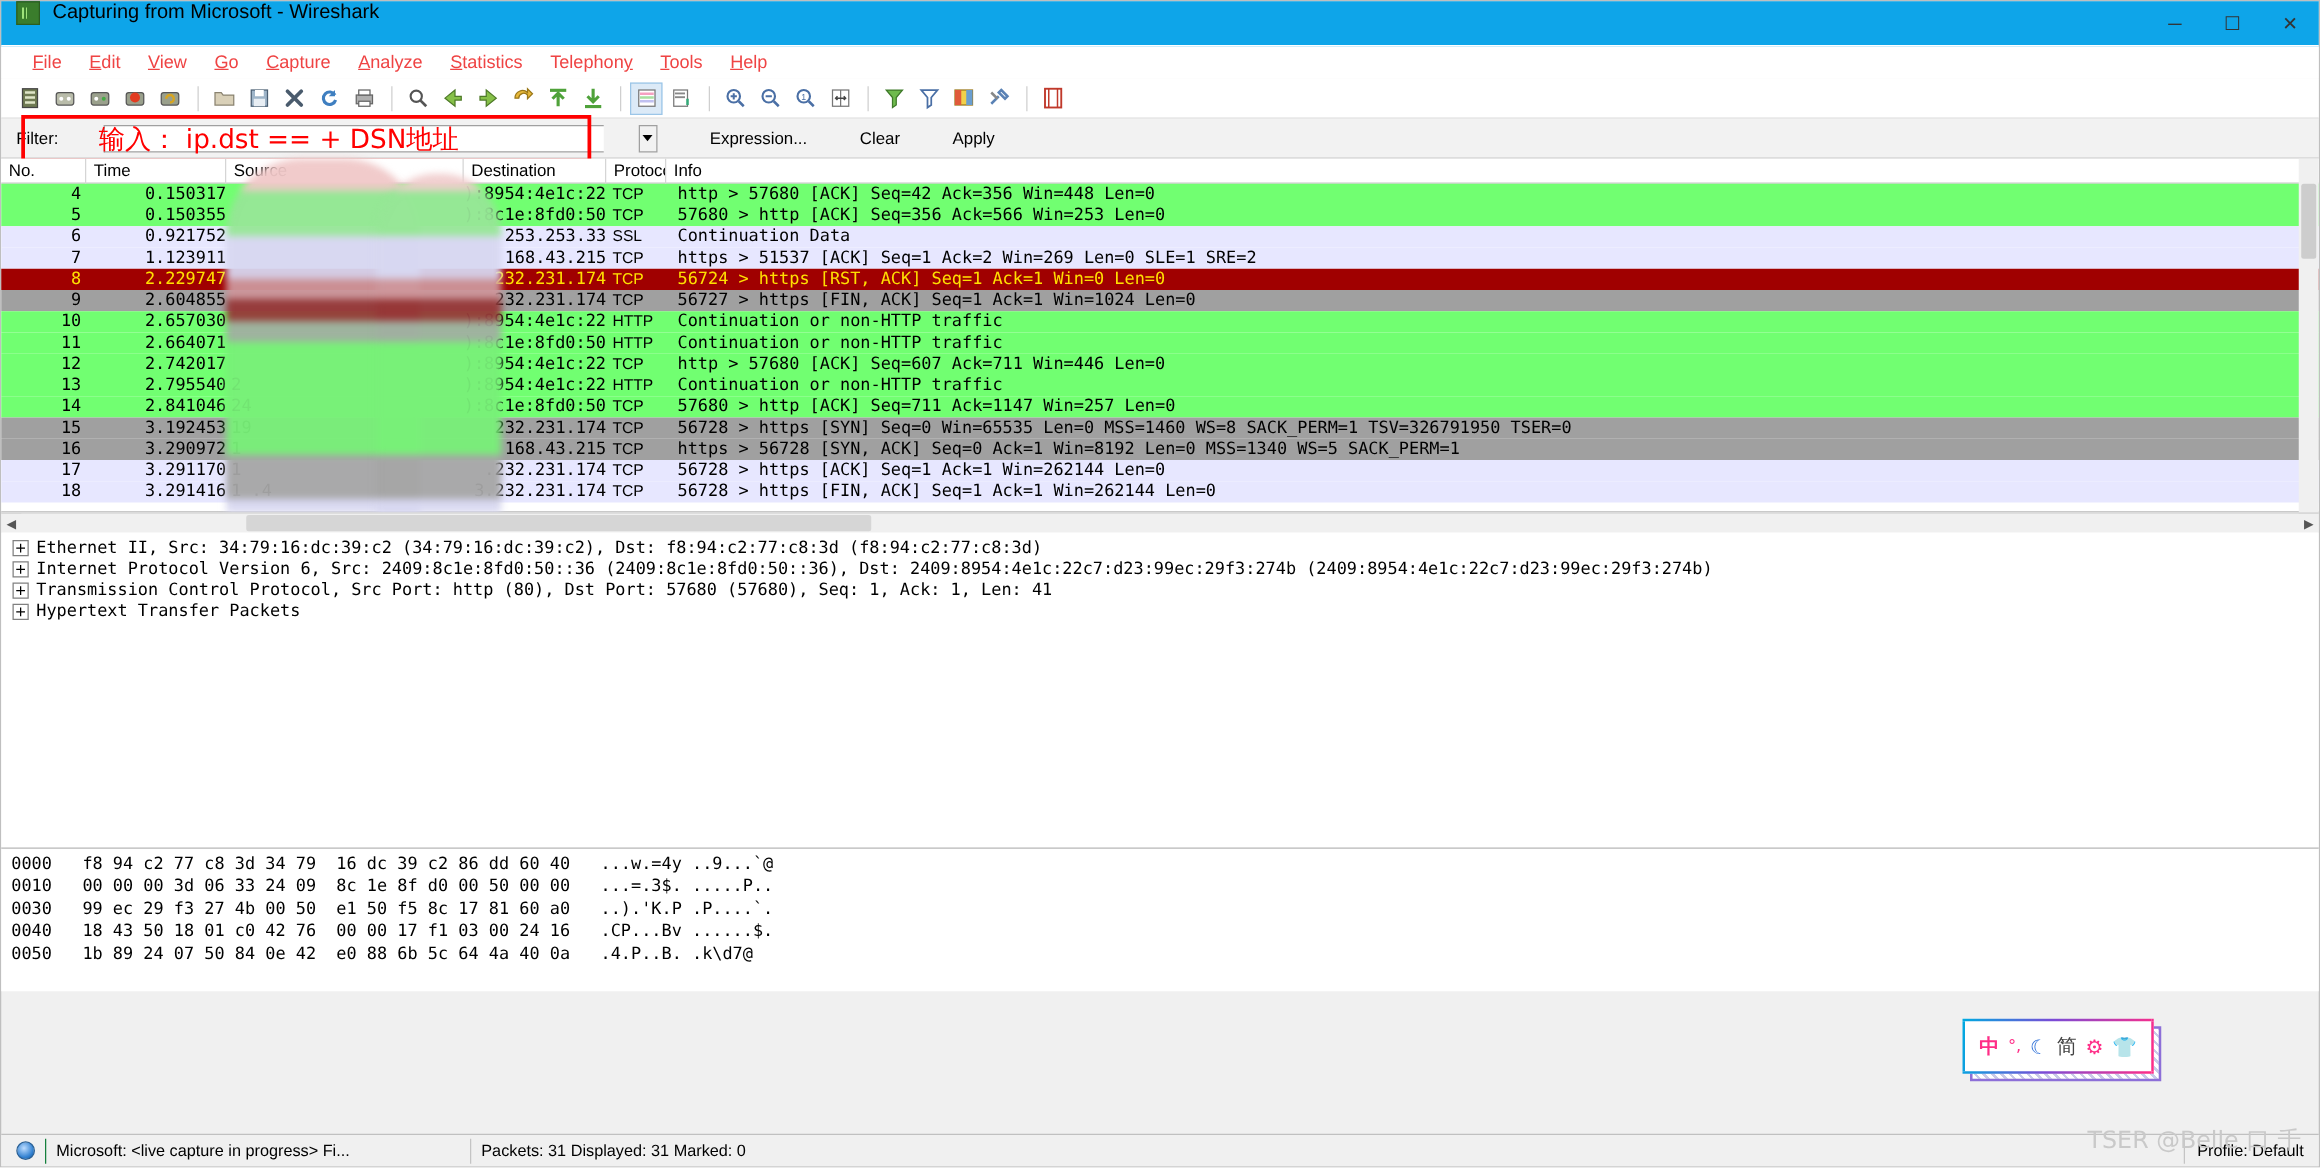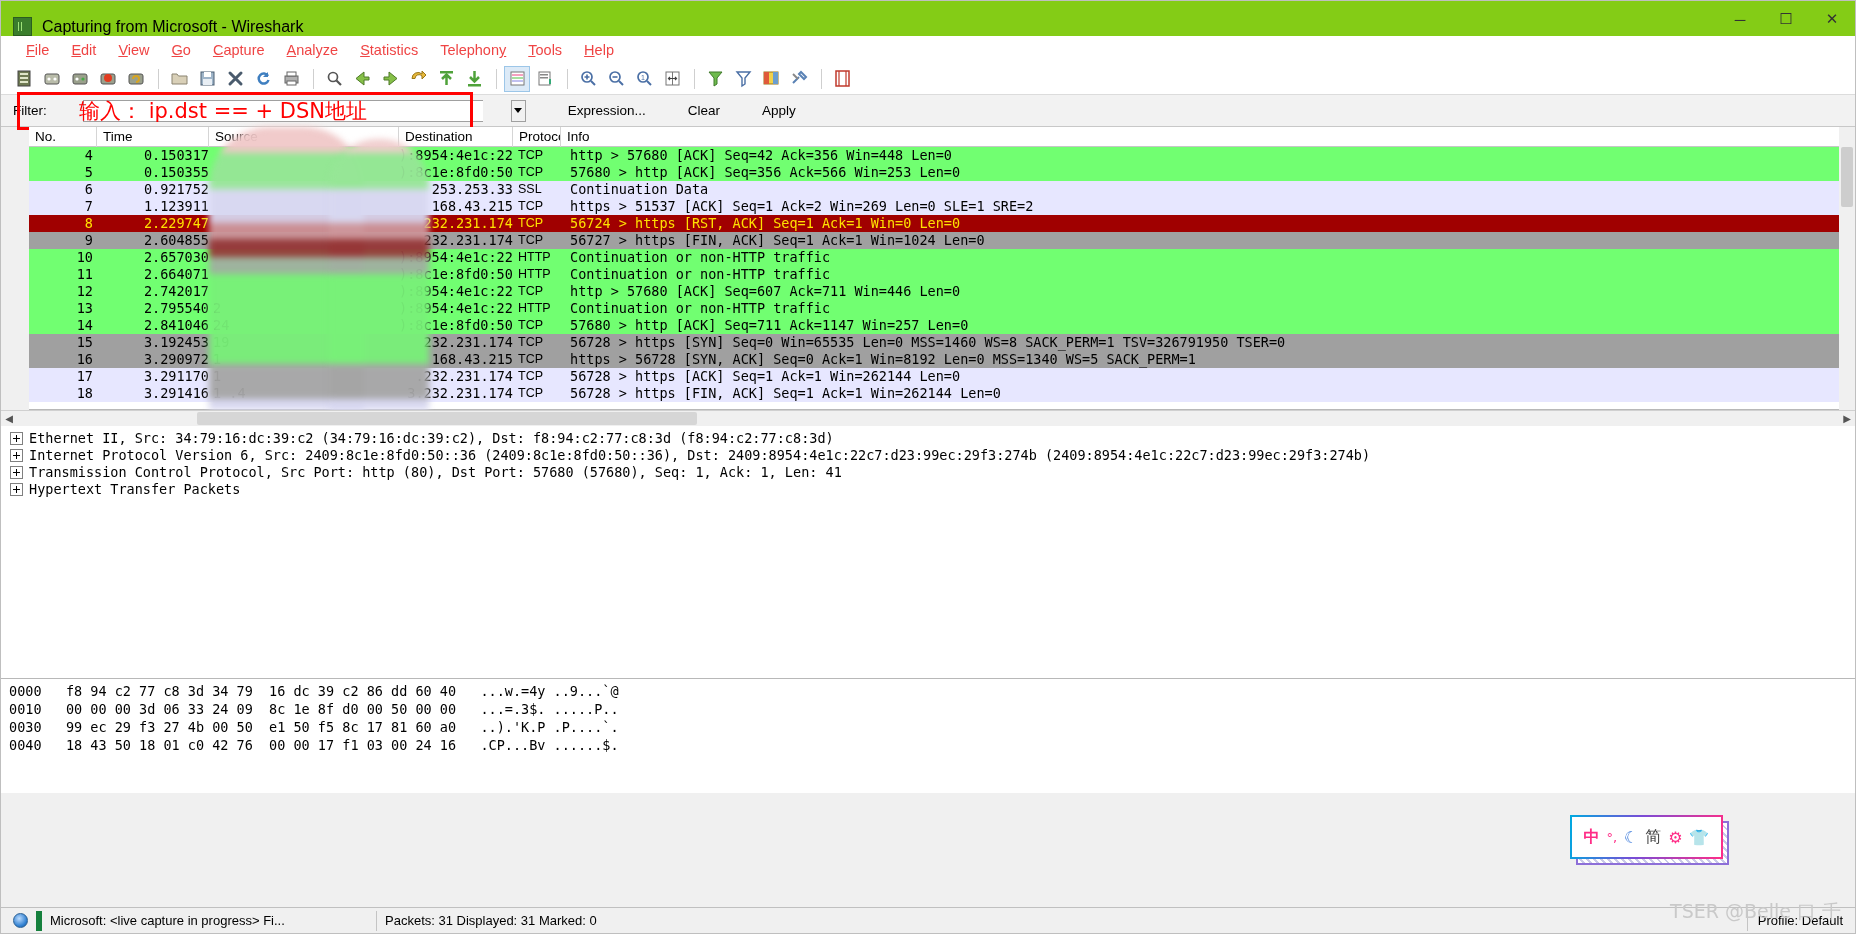--- a/index.html
+++ b/index.html
@@ -13,23 +13,23 @@
   #app {
     position: relative;
     width: 1856px; height: 934px;
     background: #f0f0f0;
     border: 1px solid #bfbfbf;
   }
 
   
   .titlebar {
     height: 36px;
-    background: #84cc16;
+    background: #0ea5e9;
     display: flex;
-    align-items: flex-end;
+    align-items: flex-start;
     padding-left: 12px;
     border-bottom: 1px solid #ffffff;
     position: relative;
   }
   .title-icon {
     width: 19px; height: 19px;
     background: #3a7d2c;
     border: 1px solid #2b5d20;
     margin-right: 10px;
     position: relative;
@@ -143,21 +143,20 @@
     font-size: 21px;
     font-family: "DejaVu Sans", sans-serif;
     white-space: nowrap;
   }
 
   
   .packet-list {
     position: relative;
     background: #ffffff;
     border-bottom: 1px solid #b8b8b8;
-    margin-left: 28px;
   }
   .plist-header {
     display: flex;
     height: 20px;
     background: #ffffff;
     border-bottom: 1px solid #c6c6c6;
     font-size: 13.5px;
     align-items: center;
   }
   .ph {
@@ -291,21 +290,21 @@
     margin: 0 8px 0 12px;
     flex: none;
   }
   .sb-field {
     height: 20px; line-height: 20px;
     padding: 0 8px;
     border-left: 1px solid #c4c4c4;
     color: #000;
     white-space: nowrap;
   }
-  .sb-field.first { border-left: 6px solid #15803d; }
+  .sb-field.first { border-left: 1px solid #15803d; }
   .sb-profile {
     position: absolute; right: 12px;
     border-left: 1px solid #c4c4c4;
     padding-left: 10px;
     height: 20px; line-height: 20px;
     white-space: nowrap;
     margin-left: 41px;
   }
 
   
@@ -775,20 +774,21 @@
         </div>
       </div>
   </div>
 
   <div class="hex-pane" style="height:115px;">
     <div id="hex-container">
         <div class="hline"><span>0000</span>   <span>f8 94 c2 77 c8 3d 34 79  16 dc 39 c2 86 dd 60 40</span>   <span>...w.=4y ..9...`@</span></div>
         <div class="hline"><span>0010</span>   <span>00 00 00 3d 06 33 24 09  8c 1e 8f d0 00 50 00 00</span>   <span>...=.3$. .....P..</span></div>
         <div class="hline"><span>0030</span>   <span>99 ec 29 f3 27 4b 00 50  e1 50 f5 8c 17 81 60 a0</span>   <span>..).'K.P .P....`.</span></div>
         <div class="hline"><span>0040</span>   <span>18 43 50 18 01 c0 42 76  00 00 17 f1 03 00 24 16</span>   <span>.CP...Bv ......$.</span></div>
+        <div class="hline"><span>0050</span>   <span>1b 89 24 07 50 84 0e 42  e0 88 6b 5c 64 4a 40 0a</span>   <span>.4.P..B. .k\d7@</span></div>
       </div>
   </div>
 
   <div class="ime">
     <div class="ime-shadow"></div>
     <div class="ime-inner">
       <span class="ime-zh">中</span>
       <span class="ime-mark">°,</span>
       <span class="ime-moon">☾</span>
       <span class="ime-jian">简</span>

